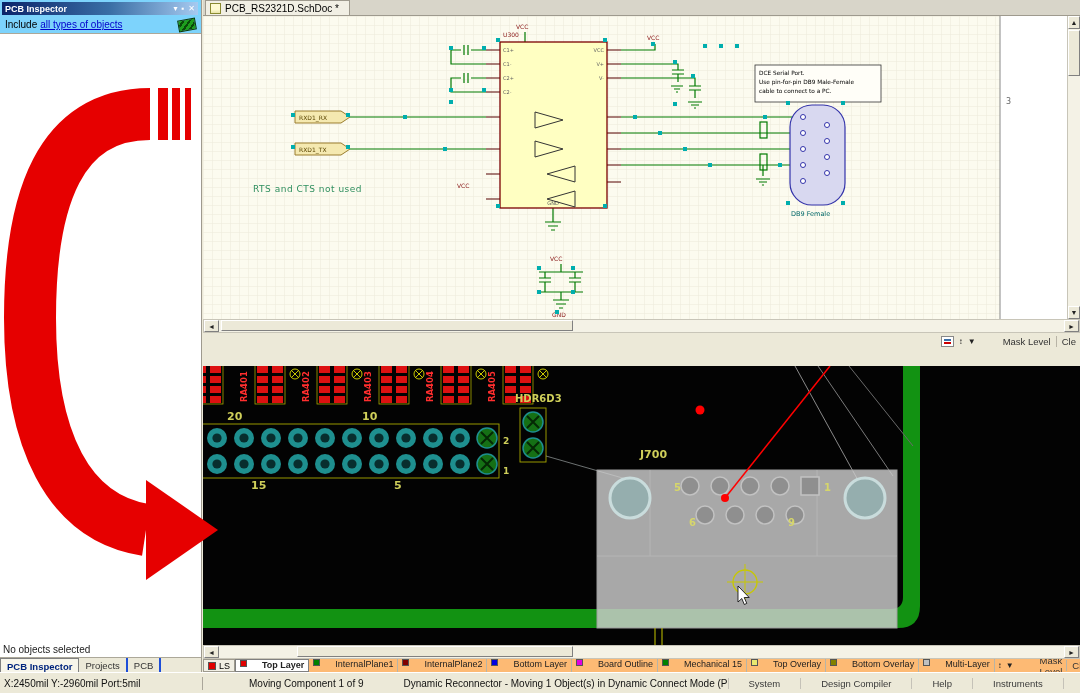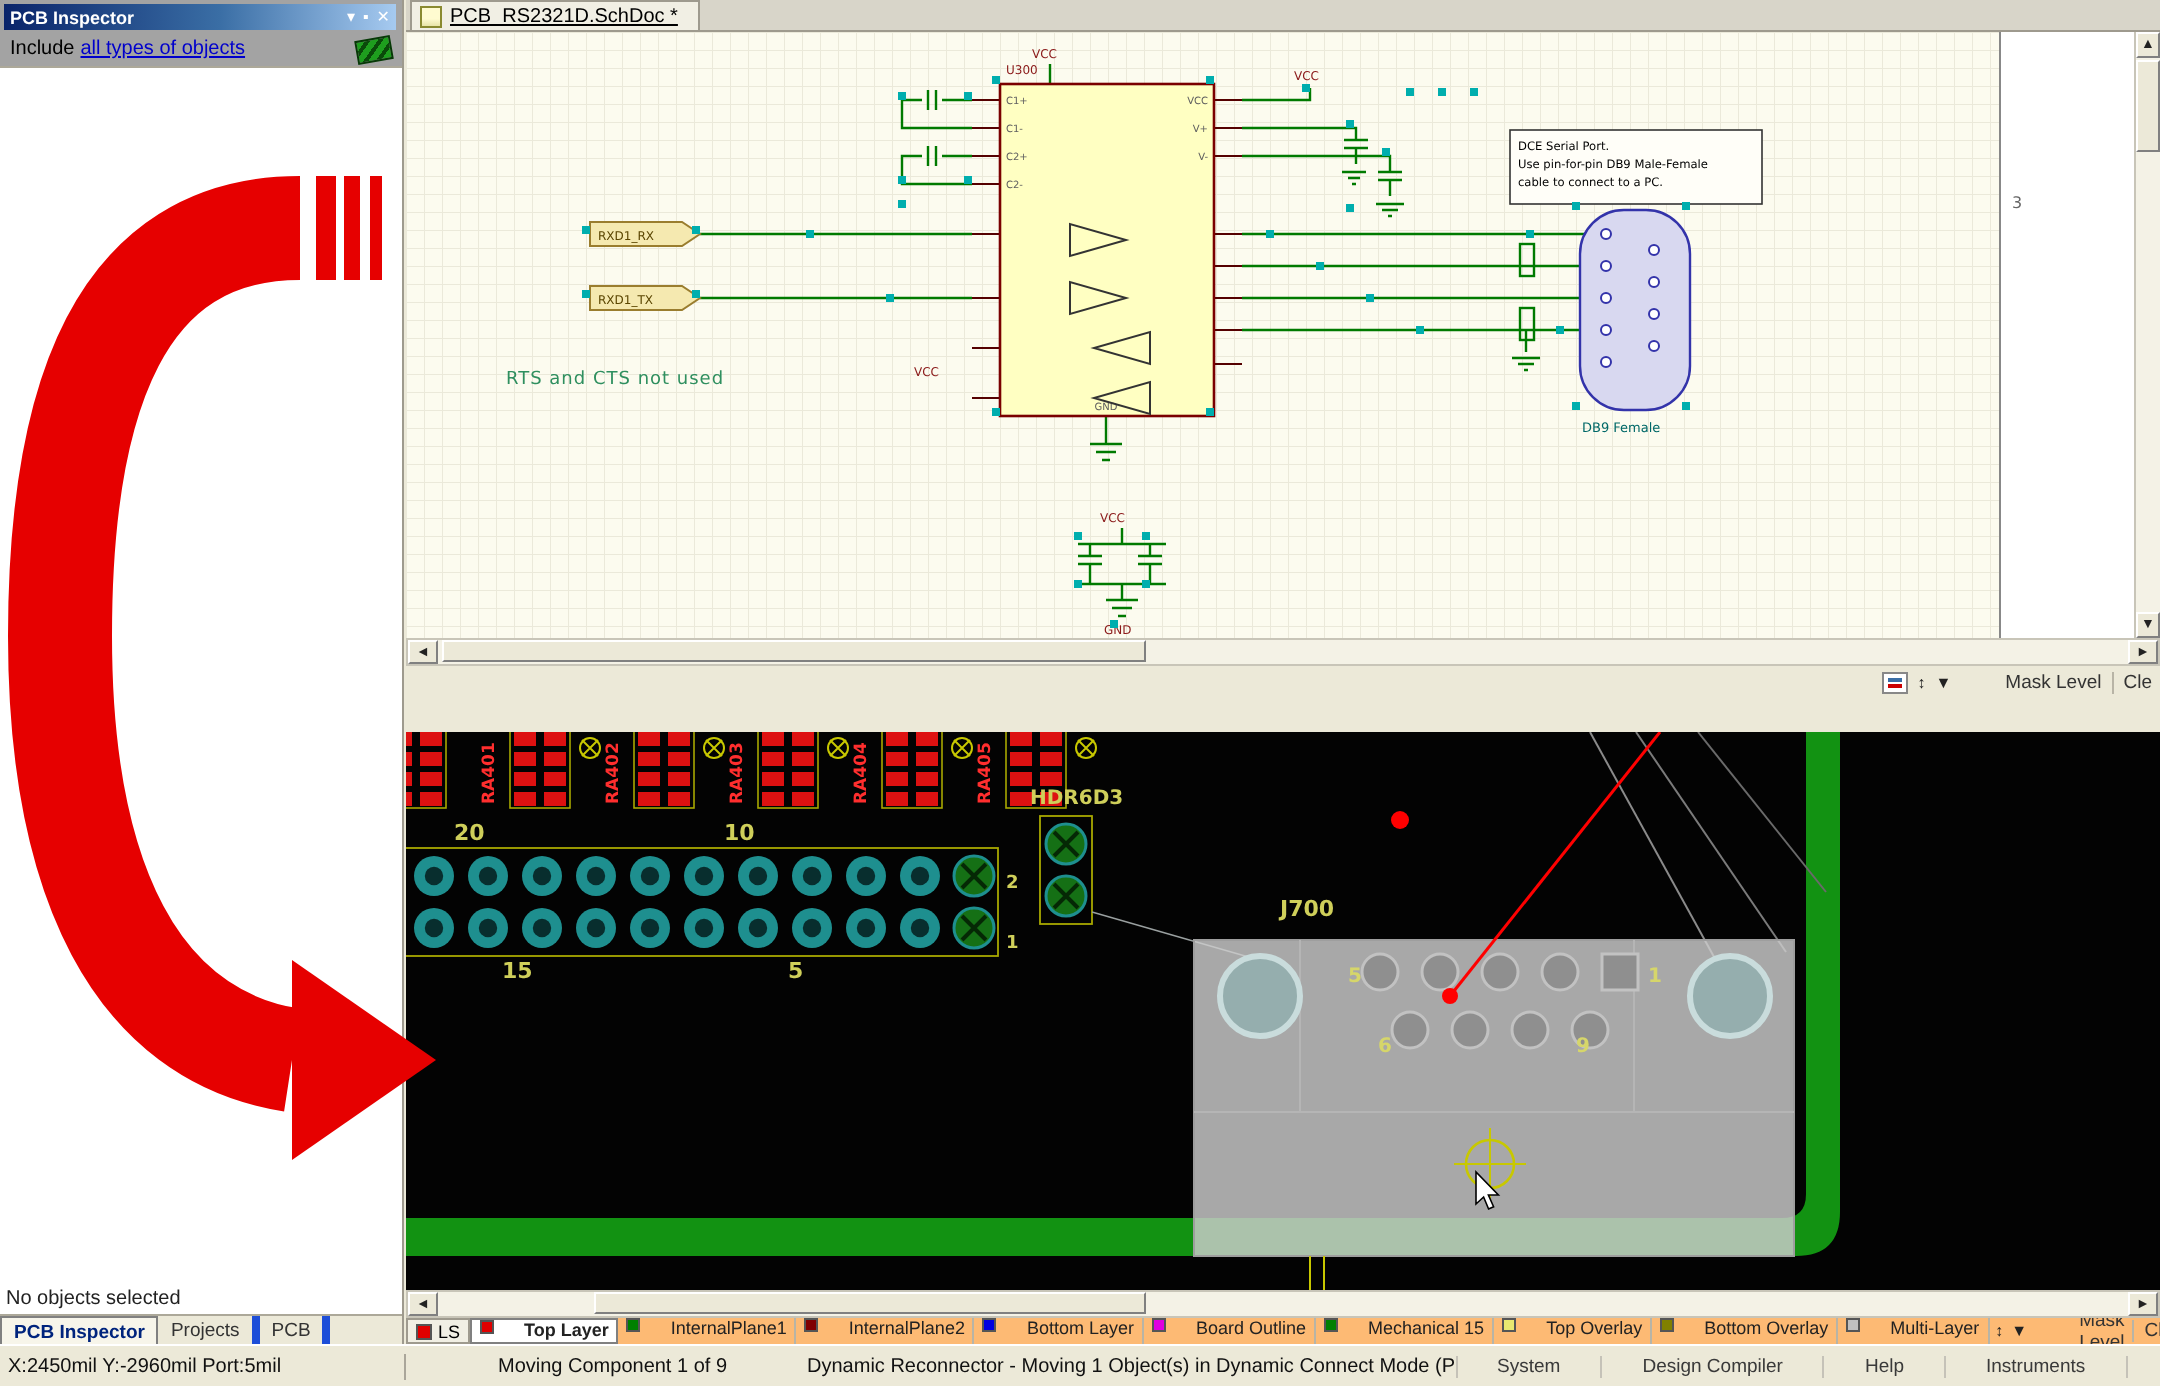--- a/index.html
+++ b/index.html
@@ -1,43 +1,43 @@
 <!DOCTYPE html>
 <html><head>
 <meta charset="utf-8">
 <style>
   * { margin:0; padding:0; box-sizing:border-box; }
   html,body { width:1080px; height:693px; }
   body { font-family:"Liberation Sans","DejaVu Sans",sans-serif; background:#D4D0C8; }
   #app { position:relative; width:1080px; height:693px; overflow:hidden; background:#ECE9D8; }
 
   
-  .left-panel { position:absolute; left:0; top:0; width:202px; height:672px; background:#a3a3a3; border-right:1px solid #9E9A8E; }
+  .left-panel { position:absolute; left:0; top:0; width:202px; height:672px; background:#7dd3fc; border-right:1px solid #9E9A8E; }
   .panel-titlebar { position:absolute; top:2px; left:2px; right:3px; height:13px;
     background:linear-gradient(90deg,#0A246A 0%,#3A6EA5 55%,#A6CAF0 100%);
     color:#fff; font-size:9px; font-weight:bold; display:flex; align-items:center; padding:0 3px; }
   .tb-btns { margin-left:auto; display:flex; gap:4px; font-size:8px; cursor:default; }
   .include-row { position:absolute; top:17px; left:5px; right:5px; height:15px; font-size:10px; display:flex; align-items:center; gap:3px; color:#000; }
   .link { color:#0000CC; text-decoration:underline; cursor:pointer; }
   .wand-icon { margin-left:auto; width:18px; height:12px;
     background:repeating-linear-gradient(135deg,#1E9E1E 0 3px,#0A4A0A 3px 5px);
     border:1px solid #063906; transform:rotate(-10deg); }
   .panel-body { position:absolute; top:33px; left:0; right:0; height:611px; background:#FFFFFF; border-top:1px solid #ACA899; }
   .no-objects { position:absolute; top:644px; left:0; right:0; height:13px; background:#FFFFFF; font-size:10px; padding-left:3px; color:#222; }
   .panel-tabs { position:absolute; top:657px; left:0; right:0; height:15px; background:#ECE9D8; border-top:1px solid #ACA899; display:flex; align-items:stretch; font-size:9.5px; }
-  .ptab { padding:1px 6px 0 6px; border-right:4px solid #1d4ed8; color:#333; display:flex; align-items:center; cursor:pointer; }
+  .ptab { padding:1px 6px 0 6px; border-right:2px solid #1d4ed8; color:#333; display:flex; align-items:center; cursor:pointer; }
   .ptab.active { background:#F7F5EA; color:#00247D; font-weight:bold; border:1px solid #808080; border-bottom:none; }
 
   
   .red-arrow { position:absolute; left:0; top:28px; width:222px; height:640px; pointer-events:none; z-index:60; }
 
   
   .editors { position:absolute; left:203px; top:0; width:877px; height:672px; }
   .doc-tabbar { position:absolute; left:0; width:877px; height:16px; background:#D8D5C9; border-bottom:1px solid #9E9A8E; display:flex; align-items:flex-end; }
-  .sch-tabbar { top:0;text-decoration:underline; } .pcb-tabbar { top:350px; }
+  .sch-tabbar { top:0; } .pcb-tabbar { top:350px; }
   .doc-tab { display:flex; align-items:center; gap:4px; height:15px; padding:0 10px 0 4px; background:#F1EFE4; border:1px solid #9E9A8E; border-bottom:none; font-size:10px; margin-left:2px; cursor:pointer; white-space:nowrap; }
   .doc-icon { width:11px; height:11px; border:1px solid #8A8A30; }
   .sch-doc-icon { background:linear-gradient(180deg,#FFFBD0 60%,#E8E4A8 100%); }
   .pcb-doc-icon { background:linear-gradient(180deg,#2FA32F 60%,#136613 100%); border-color:#0A4A0A; }
 
   .sch-canvas { position:absolute; left:0; top:16px; width:877px; height:303px; background:#FFFFFF; overflow:hidden; }
   .sch-canvas svg, .pcb-canvas svg { display:block; }
   svg { font-family:"DejaVu Sans","Liberation Sans",sans-serif; }
 
   .pcb-canvas { position:absolute; left:0; top:366px; width:877px; height:279px; background:#000; overflow:hidden; }

